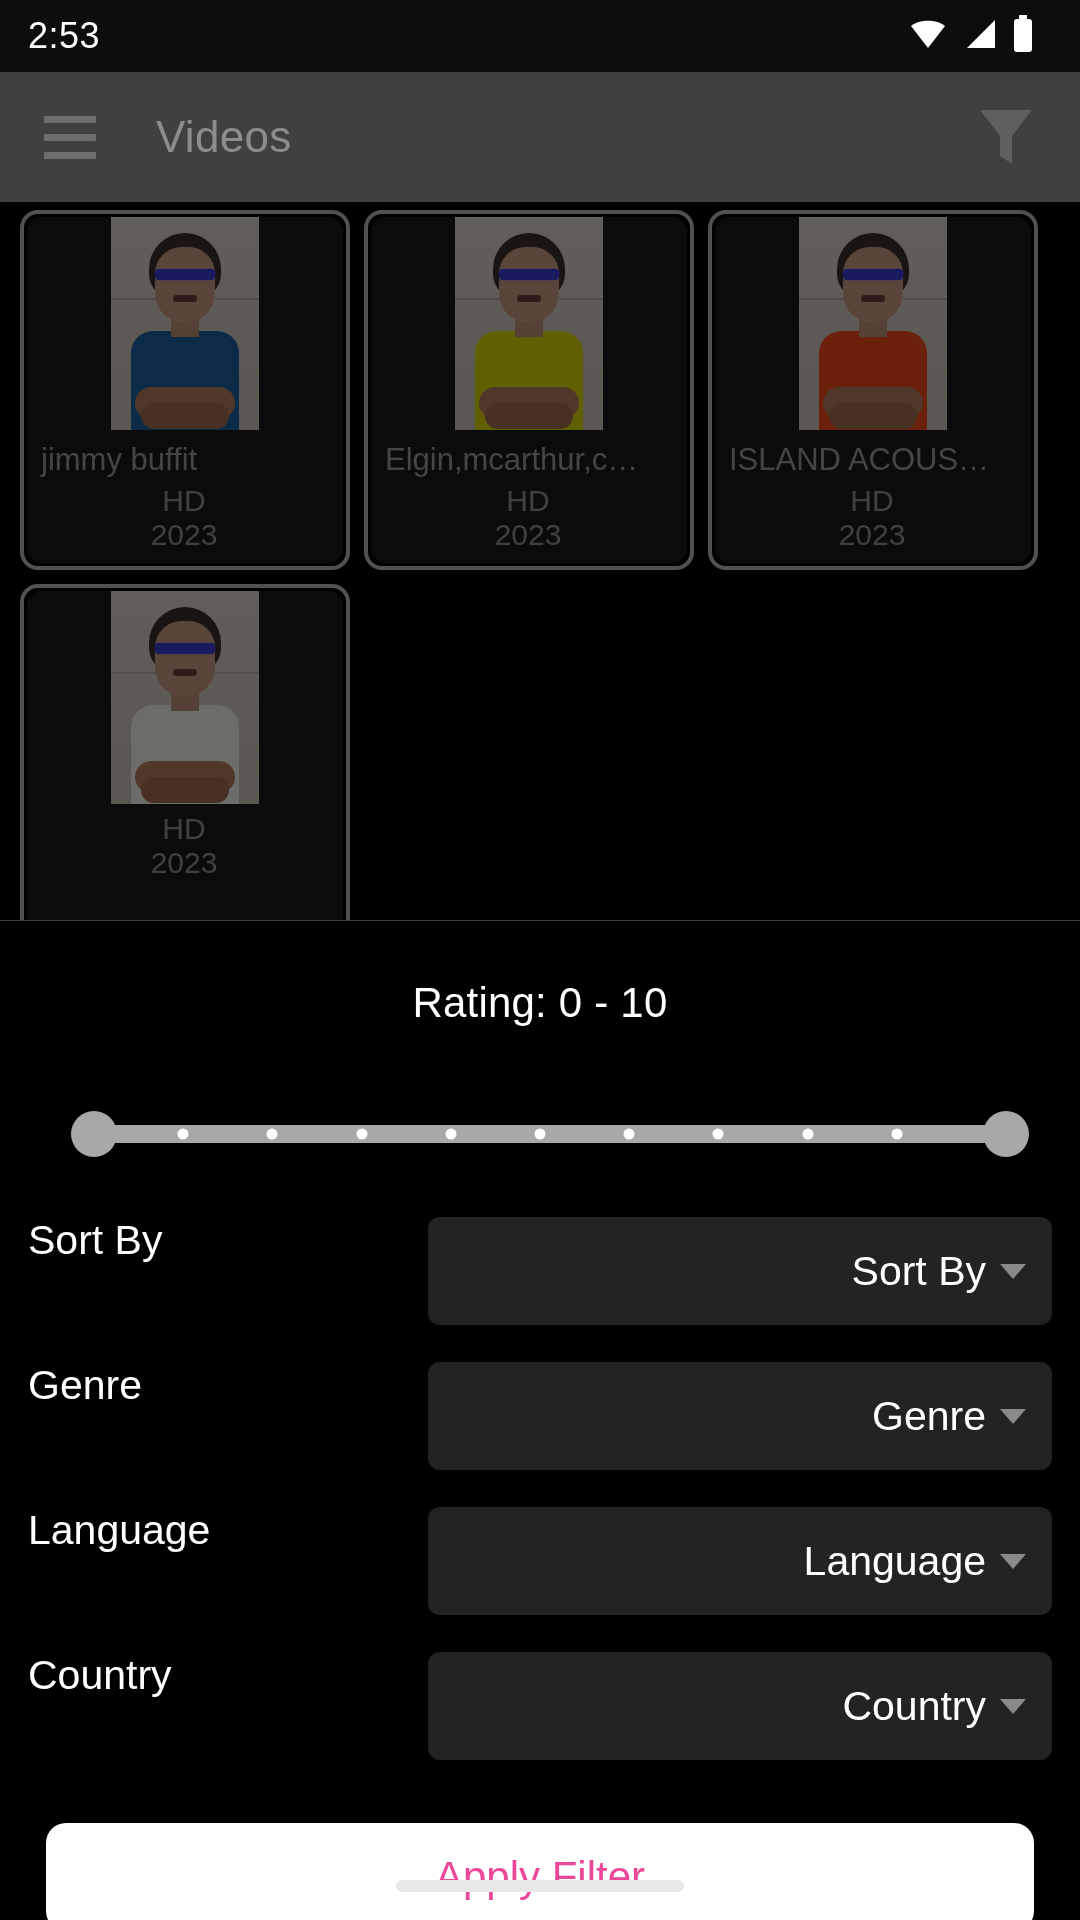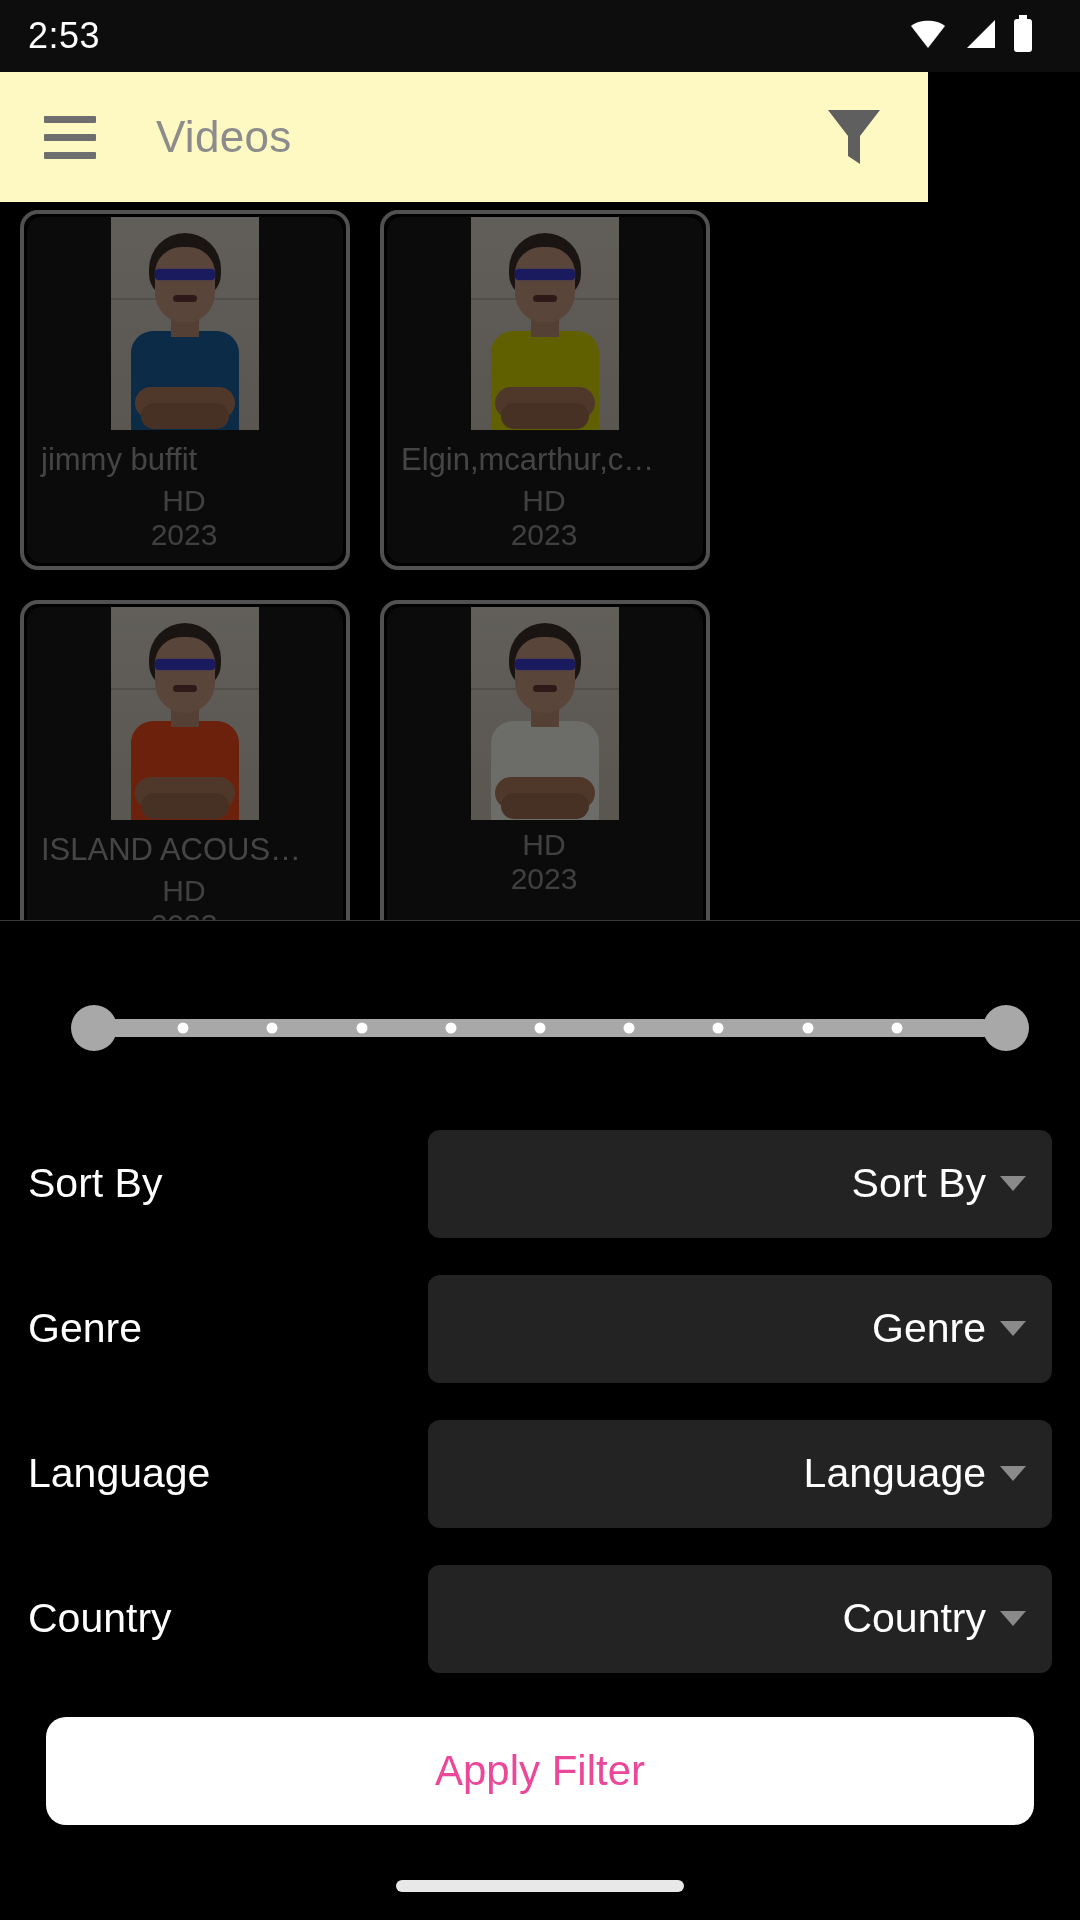--- a/index.html
+++ b/index.html
@@ -17,23 +17,23 @@
     display:flex; align-items:center; justify-content:space-between;
     padding:0 46px 0 28px;
     background:#0d0d0d;
     z-index:5;
   }
   #status-time { color:#ffffff; font-size:36px; letter-spacing:0.5px; }
   #status-icons { display:flex; align-items:center; gap:14px; }
 
   
   #app-bar {
-    position:absolute; top:72px; left:0; width:928px; height:130px;
+    position:absolute; top:72px; left:0; width:1080px; height:130px;
     display:flex; align-items:center;
-    background:#fef9c3;
+    background:#404040;
     z-index:5;
   }
   #menu-button {
     width:96px; height:96px; margin-left:22px;
     display:flex; flex-direction:column; justify-content:center; align-items:center; gap:11px;
   }
   #menu-button .bar { width:52px; height:7px; background:#6e6e6e; border-radius:1px; }
   #app-title {
     margin-left:38px; color:#8c8c8c; font-size:44px; letter-spacing:0.3px;
   }
@@ -41,21 +41,21 @@
     position:absolute; right:34px; top:50%; transform:translateY(-50%);
     width:80px; height:80px; display:flex; align-items:center; justify-content:center;
   }
 
   
   #content {
     position:absolute; top:202px; left:0; width:1080px; height:730px;
     background:#000; overflow:hidden; z-index:1;
   }
   #video-grid {
-    display:flex; flex-wrap:wrap; gap:16px;
+    display:flex; flex-wrap:wrap; gap:0px;
     padding:8px 28px 0 16px;
   }
   .video-card {
     width:330px; height:360px;
     margin:0 10px 14px 4px;
     border:4px solid #b4b4b4;
     border-radius:18px;
     background:#000;
     padding:3px;
     overflow:hidden;
@@ -134,21 +134,21 @@
   .thumb-knob {
     position:absolute; top:35px; transform:translate(-50%,-50%);
     width:46px; height:46px; border-radius:50%; background:#a8a8a8;
   }
   #thumb-min { left:26px; }
   #thumb-max { left:938px; }
 
   
   #filter-rows { margin-top:58px; }
   .filter-row {
-    display:flex; align-items:center; height:145px; padding:0 28px;
+    display:flex; height:145px; padding:0 28px;
   }
   .filter-label {
     color:#ffffff; font-size:41px; flex:0 0 400px;
   }
   .dropdown {
     flex:1; height:108px; background:#232323; border-radius:12px;
     display:flex; align-items:center; justify-content:flex-end;
     padding-right:26px; gap:14px;
   }
   .dropdown-value { color:#ffffff; font-size:41px; }
@@ -310,20 +310,21 @@
         </div>
       </div>
 
     </div>
   </div>
 
   <div id="scrim"></div>
 
   <div id="filter-sheet">
 
+    <div id="rating-label">Rating: 0 - 10</div>
 
     <div id="rating-slider">
       <div id="slider-track">
         <span class="tick" style="left:10%"></span>
         <span class="tick" style="left:20%"></span>
         <span class="tick" style="left:30%"></span>
         <span class="tick" style="left:40%"></span>
         <span class="tick" style="left:50%"></span>
         <span class="tick" style="left:60%"></span>
         <span class="tick" style="left:70%"></span>

